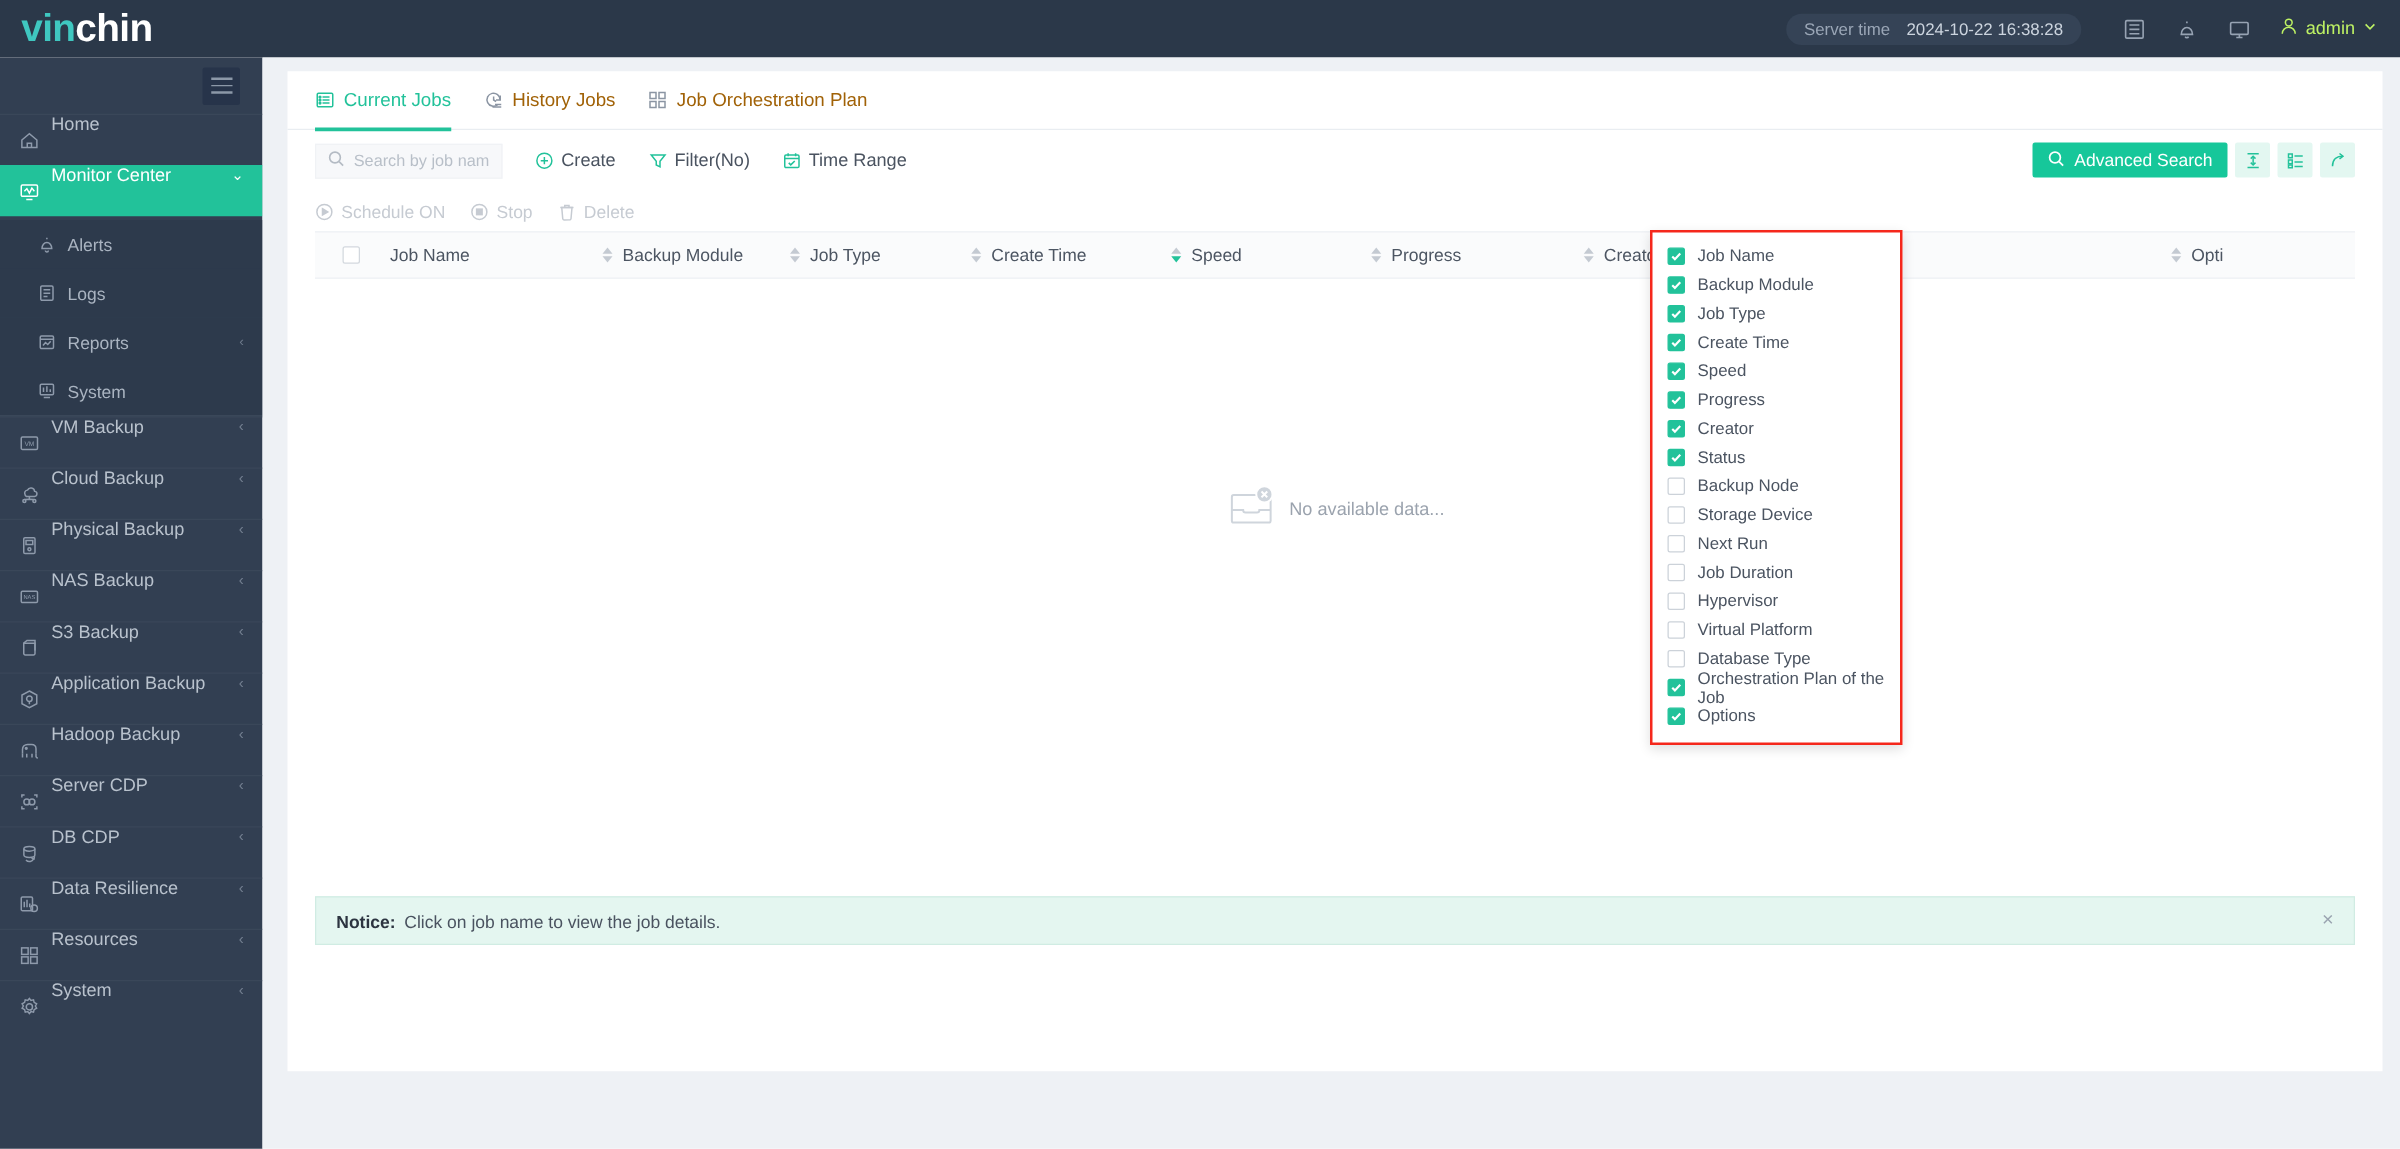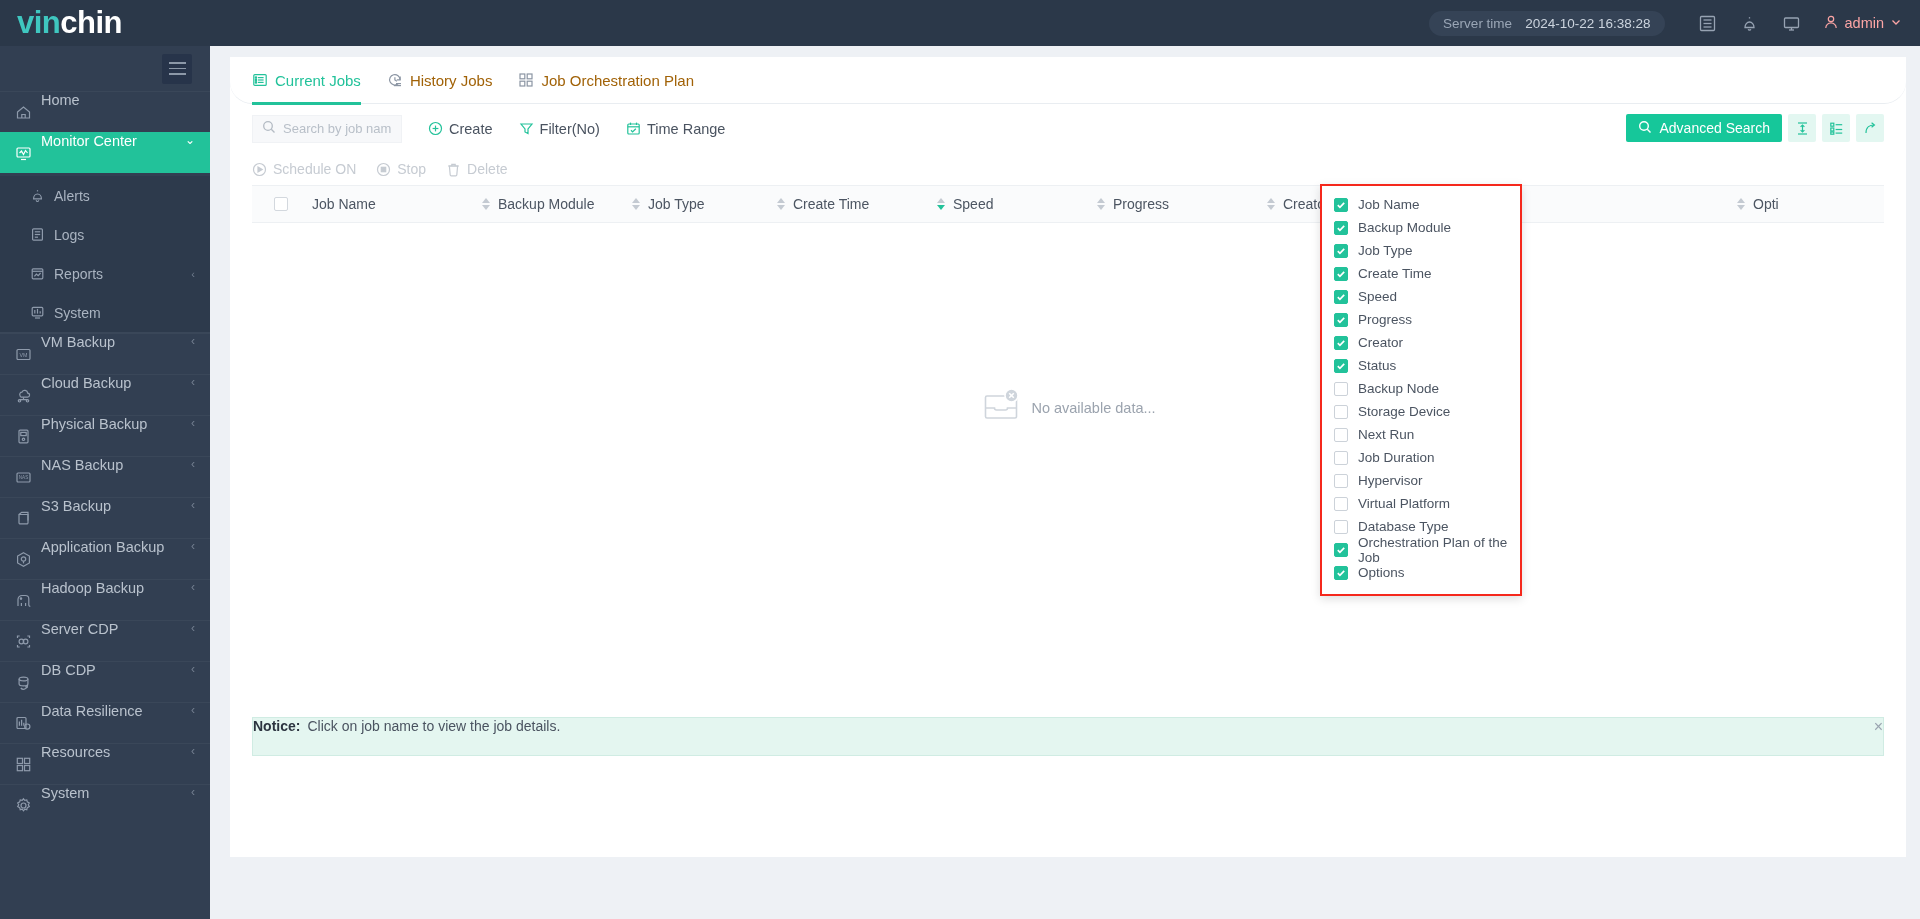--- a/index.html
+++ b/index.html
@@ -23,21 +23,21 @@
     background: #354356; border-radius: 13px; height: 25px;
     display: flex; align-items: center; gap: 13px;
     padding: 0 14px; margin-right: 22px;
   }
   .servertime .lbl { color: #9aa6b6; font-size: 13.5px; }
   .servertime .val { color: #ccd4de; font-size: 13.5px; }
   .ticon {
     width: 42px; height: 30px; display: flex; align-items: center; justify-content: center;
     color: #97a3b3;
   }
-  .useracct { display: flex; align-items: center; gap: 6px; color: #fca5a5; font-size: 14.5px; margin-left: 10px; }
+  .useracct { display: flex; align-items: center; gap: 6px; color: #bef264; font-size: 14.5px; margin-left: 10px; }
   
   .sidebar {
     position: absolute; top: 46px; left: 0; width: 210px; height: 873px;
     background: #323f52;
   }
   .collapse-row { height: 45px; display: flex; align-items: center; justify-content: flex-end; padding-right: 18px; }
   .collapse-btn {
     width: 30px; height: 30px; background: #27344a; border-radius: 2px;
     display: flex; flex-direction: column; align-items: center; justify-content: center; gap: 4px;
   }
@@ -58,21 +58,21 @@
     color: #aab4c1; font-size: 14px; background: #2d3a4c;
   }
   .sub-item.current { background: #374356; }
   .sub-item .ico { width: 24px; display: flex; align-items: center; color: #8e9aab; flex-shrink: 0; }
   .sub-item .lbl { flex: 1; }
   .sub-item .arr { color: #6f7b8c; font-size: 11px; }
   .subgroup { border-bottom: 1px solid #3a4759; padding-top: 3px; }
   
   .main { position: absolute; top: 46px; left: 210px; width: 1710px; height: 873px; background: #eef1f5; padding: 11px 14px 0 20px; }
   .panel { background: #ffffff; width: 100%; height: 800px; position: relative; }
-  .tabs { display: flex; align-items: center; height: 47px; padding: 0 22px; border-bottom: 1px solid #e9edf1; gap: 26px; border-radius: 22px; }
+  .tabs { display: flex; align-items: center; height: 47px; padding: 0 22px; border-bottom: 1px solid #e9edf1; gap: 26px; }
   .tab { display: flex; align-items: center; gap: 7px; font-size: 15px; color: #a16207; height: 47px; position: relative; }
   .tab .tico { display: flex; align-items: center; color: #8b95a3; }
   .tab.active { color: #22c29a; }
   .tab.active .tico { color: #22c29a; }
   .tab.active::after { content: ""; position: absolute; left: 0; right: 0; bottom: -1px; height: 2.5px; background: #22c29a; }
   .toolbar { display: flex; align-items: center; height: 49px; padding: 0 22px; gap: 0; position: relative; }
   .search {
     width: 150px; height: 28px; background: #f7f8fa; border: 1px solid #f0f2f5;
     display: flex; align-items: center; gap: 7px; padding: 0 9px; color: #b4bbc4; font-size: 13px;
   }
@@ -97,21 +97,21 @@
   .sorter { display: flex; flex-direction: column; gap: 2px; }
   .sorter .up { width: 0; height: 0; border-left: 4px solid transparent; border-right: 4px solid transparent; border-bottom: 5px solid #c4cad2; }
   .sorter .dn { width: 0; height: 0; border-left: 4px solid transparent; border-right: 4px solid transparent; border-top: 5px solid #c4cad2; }
   .sorter.desc .dn { border-top-color: #22c29a; }
   .empty-area { height: 370px; display: flex; flex-direction: row; align-items: center; justify-content: center; gap: 9px; }
   .empty-lbl { color: #9ba3ae; font-size: 14.5px; }
   
   .notice {
     position: absolute; left: 22px; right: 22px; top: 660px; height: 39px;
     background: #e4f6f0; border: 1px solid #d0ece3;
-    display: flex; padding: 0 0; font-size: 14px; color: #4a5360;
+    display: flex; align-items: center; padding: 0 16px; font-size: 14px; color: #4a5360;
   }
   .notice b { color: #2c3440; margin-right: 7px; }
   .notice .x { margin-left: auto; color: #9aa4b0; font-size: 16px; }
   
   .dropdown {
     position: absolute; left: 1090px; top: 127px; width: 202px;
     background: #ffffff; border: 2px solid #f5281c;
     box-shadow: 0 3px 9px rgba(0,0,0,0.13); z-index: 40; padding: 7px 0 10px 0;
   }
   .dd-item { display: flex; align-items: center; gap: 10px; height: 23px; padding: 0 0 0 12px; font-size: 13.5px; color: #4b5461; }

